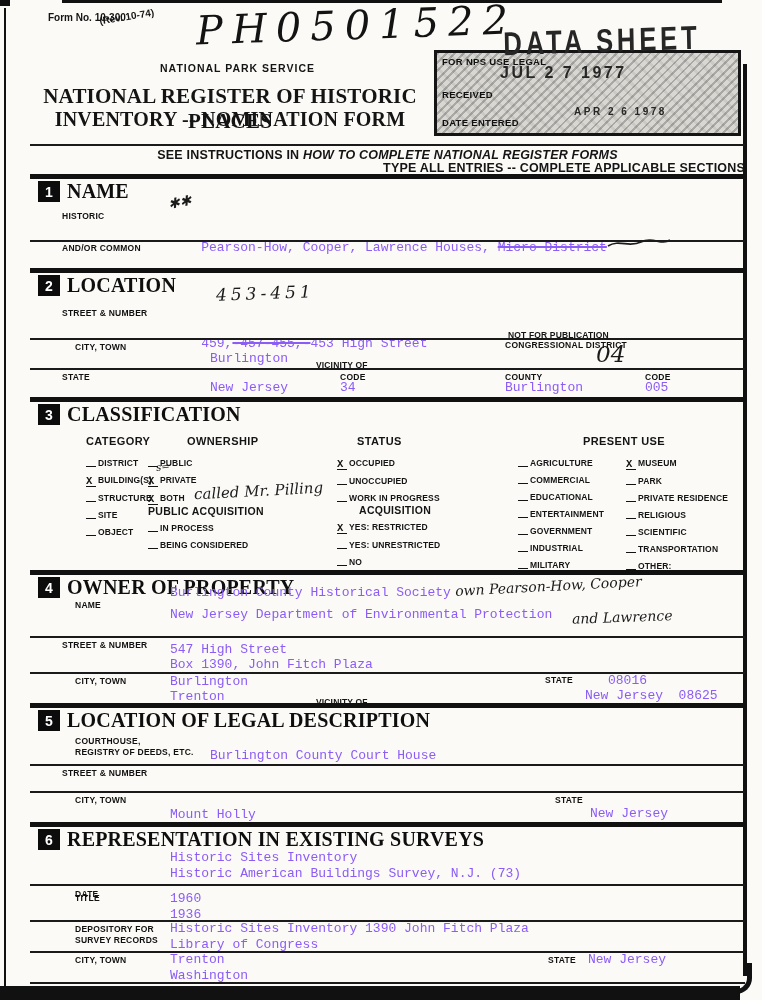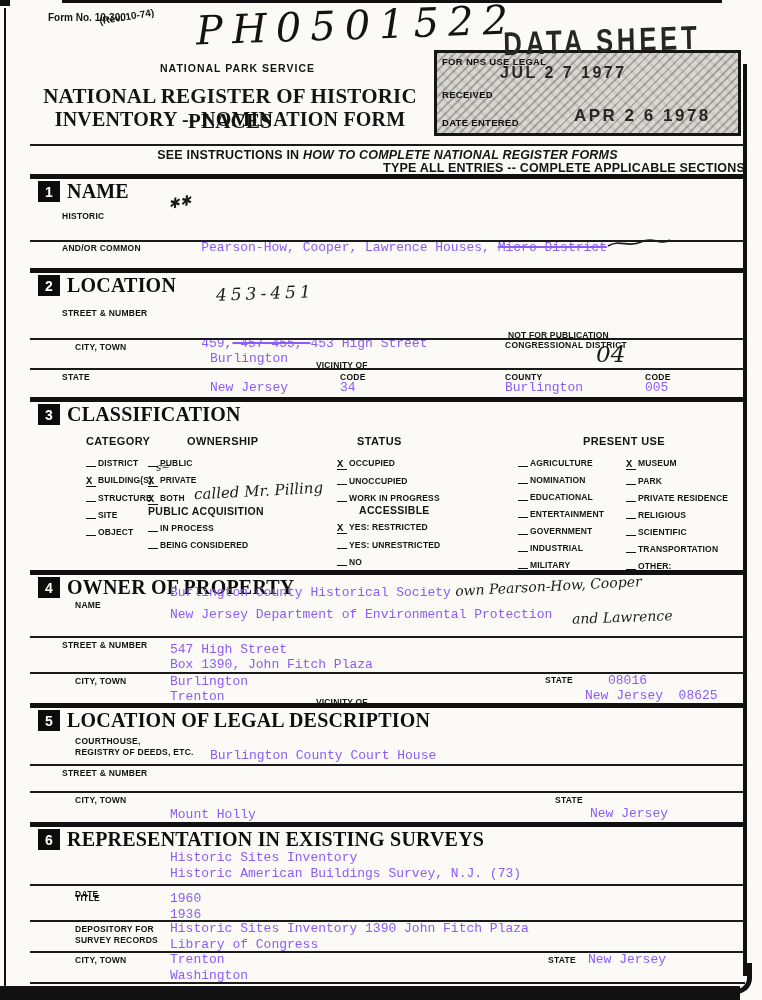--- a/index.html
+++ b/index.html
@@ -44,21 +44,21 @@
   .instr .it{font-style:italic;}
   
   .npsbox{position:absolute;left:434px;top:50px;width:301px;height:80px;border:3px solid #151515;
           background:#d7d5d0;
           background-image:repeating-linear-gradient(135deg, rgba(35,35,35,.25) 0 2px, rgba(255,255,255,.05) 2px 6px),
                            repeating-linear-gradient(45deg, rgba(90,90,90,.12) 0 3px, rgba(255,255,255,0) 3px 9px);}
   .npslbl{position:absolute;font:bold 9.5px "Liberation Sans",sans-serif;letter-spacing:.3px;color:#101010;}
   .stamp{position:absolute;font-family:"Liberation Sans",sans-serif;font-weight:bold;color:#262626;white-space:nowrap;}
   .stamp-title{font-size:27px;letter-spacing:4px;transform:scale(.95,1.22) rotate(-1.5deg);transform-origin:left top;}
   .stamp-date1{font-size:16px;letter-spacing:2.5px;}
-  .stamp-date2{font-size:17px;letter-spacing:2.5px;}
+  .stamp-date2{font-size:10px;letter-spacing:2.5px;}
 </style>
 </head>
 <body>
 
 <div class="page">
 
   <div class="edge" style="left:62px;top:0;width:660px;height:3px;"></div>
   <div class="edge" style="left:4px;top:8px;width:2px;height:978px;"></div>
   <div class="edge" style="left:743px;top:64px;width:4px;height:912px;"></div>
   <div class="edge" style="left:0;top:986px;width:740px;height:14px;"></div>
@@ -159,29 +159,29 @@
     <div class="ck"><span class="mk"></span><span class="ck-l">IN PROCESS</span></div>
     <div class="ck"><span class="mk"></span><span class="ck-l">BEING CONSIDERED</span></div>
   </div>
   <div class="abs hw" style="left:156px;top:461px;font-size:10px;transform:rotate(-8deg);">s=</div>
   <div class="abs hw" style="left:194px;top:482px;font-size:15px;transform:rotate(-3deg);">called Mr. Pilling</div>
 
   <div class="col" style="left:337px;top:452px;">
     <div class="ck"><span class="mk">X</span><span class="ck-l">OCCUPIED</span></div>
     <div class="ck"><span class="mk"></span><span class="ck-l">UNOCCUPIED</span></div>
     <div class="ck"><span class="mk"></span><span class="ck-l">WORK IN PROGRESS</span></div>
-    <div class="subhead" style="padding-left:22px;">ACCESSIBLE</div>
+    <div class="subhead" style="padding-left:22px;">ACQUISITION</div>
     <div class="ck"><span class="mk">X</span><span class="ck-l">YES: RESTRICTED</span></div>
     <div class="ck"><span class="mk"></span><span class="ck-l">YES: UNRESTRICTED</span></div>
     <div class="ck"><span class="mk"></span><span class="ck-l">NO</span></div>
   </div>
 
   <div class="col" style="left:518px;top:452px;">
     <div class="ck"><span class="mk"></span><span class="ck-l">AGRICULTURE</span></div>
-    <div class="ck"><span class="mk"></span><span class="ck-l">NOMINATION</span></div>
+    <div class="ck"><span class="mk"></span><span class="ck-l">COMMERCIAL</span></div>
     <div class="ck"><span class="mk"></span><span class="ck-l">EDUCATIONAL</span></div>
     <div class="ck"><span class="mk"></span><span class="ck-l">ENTERTAINMENT</span></div>
     <div class="ck"><span class="mk"></span><span class="ck-l">GOVERNMENT</span></div>
     <div class="ck"><span class="mk"></span><span class="ck-l">INDUSTRIAL</span></div>
     <div class="ck"><span class="mk"></span><span class="ck-l">MILITARY</span></div>
   </div>
 
   <div class="col" style="left:626px;top:452px;">
     <div class="ck"><span class="mk">X</span><span class="ck-l">MUSEUM</span></div>
     <div class="ck"><span class="mk"></span><span class="ck-l">PARK</span></div>

